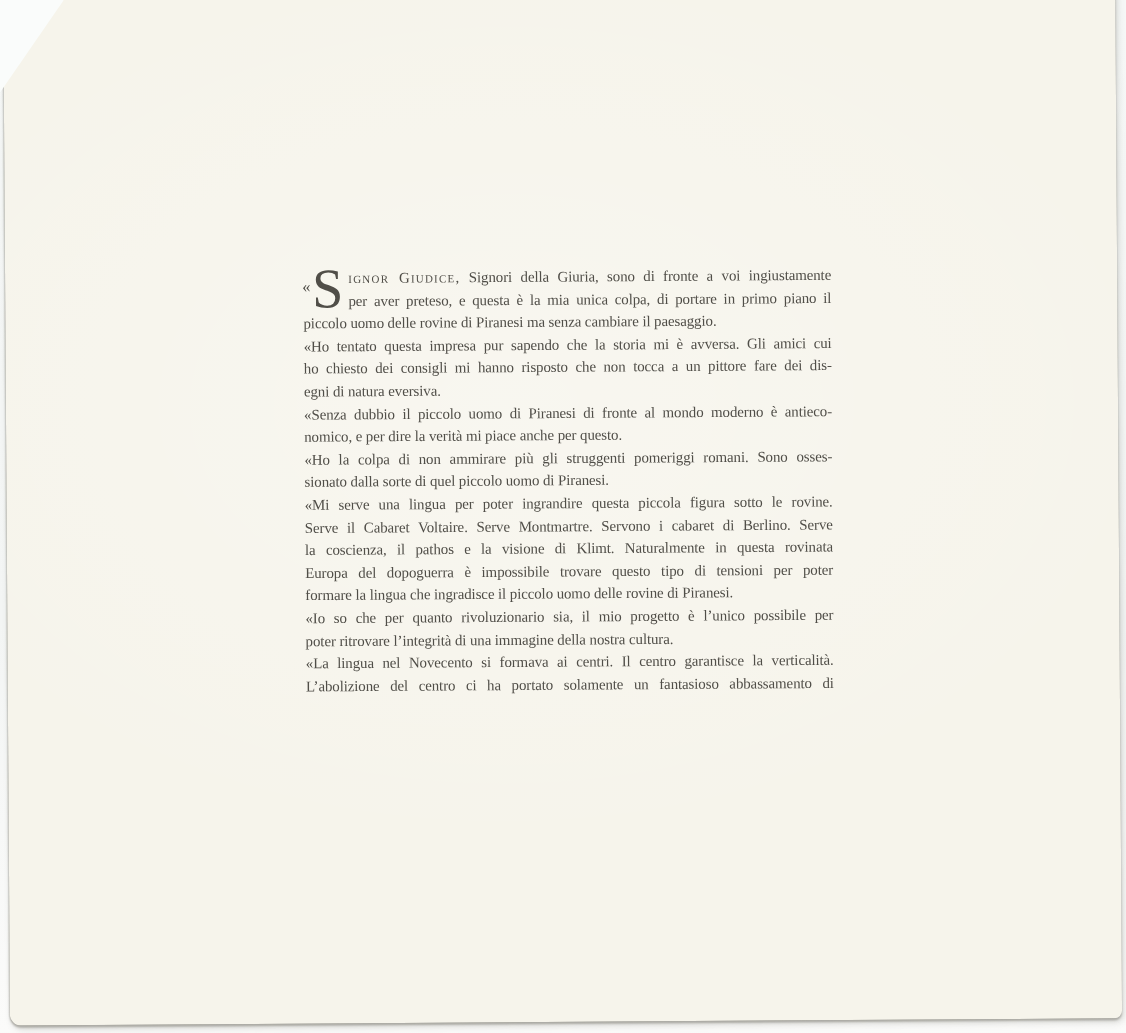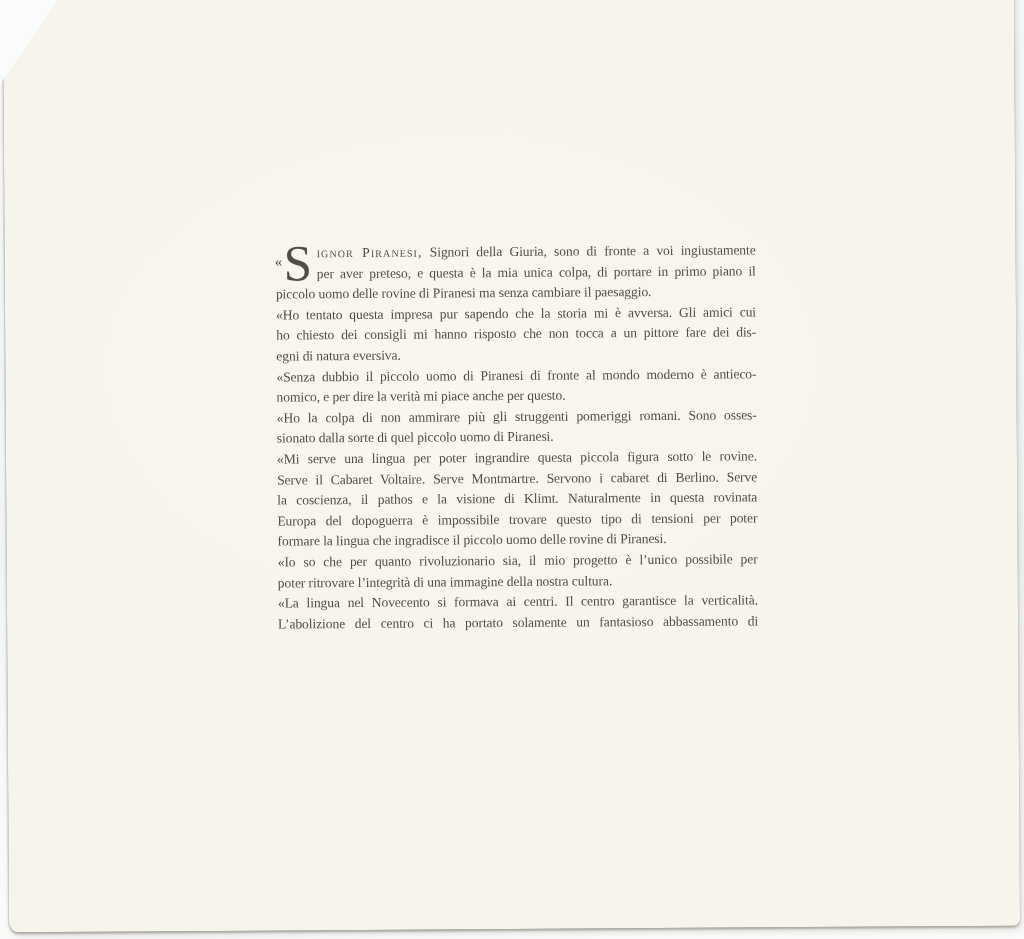--- a/index.html
+++ b/index.html
@@ -69,21 +69,21 @@
 <div class="stage">
   <div class="paper">
     <div class="textblock">
 
       <div class="fp">
         <div class="dropwrap">
           <span class="guill">«</span>
           <span class="dcap">S</span>
         </div>
         <div class="fp-lines">
-          <div class="line j"><span class="sc">ignor Piranesi,</span><span> Signori della Giuria, sono di fronte a voi ingiustamente</span></div>
+          <div class="line j"><span class="sc">ignor Giudice,</span><span> Signori della Giuria, sono di fronte a voi ingiustamente</span></div>
           <div class="line j">per aver preteso, e questa è la mia unica colpa, di portare in primo piano il</div>
         </div>
       </div>
 
       <div id="lines">
           <div class="line">piccolo uomo delle rovine di Piranesi ma senza cambiare il paesaggio.</div>
           <div class="line j">«Ho tentato questa impresa pur sapendo che la storia mi è avversa. Gli amici cui</div>
           <div class="line j">ho chiesto dei consigli mi hanno risposto che non tocca a un pittore fare dei dis-</div>
           <div class="line">egni di natura eversiva.</div>
           <div class="line j">«Senza dubbio il piccolo uomo di Piranesi di fronte al mondo moderno è antieco-</div>

